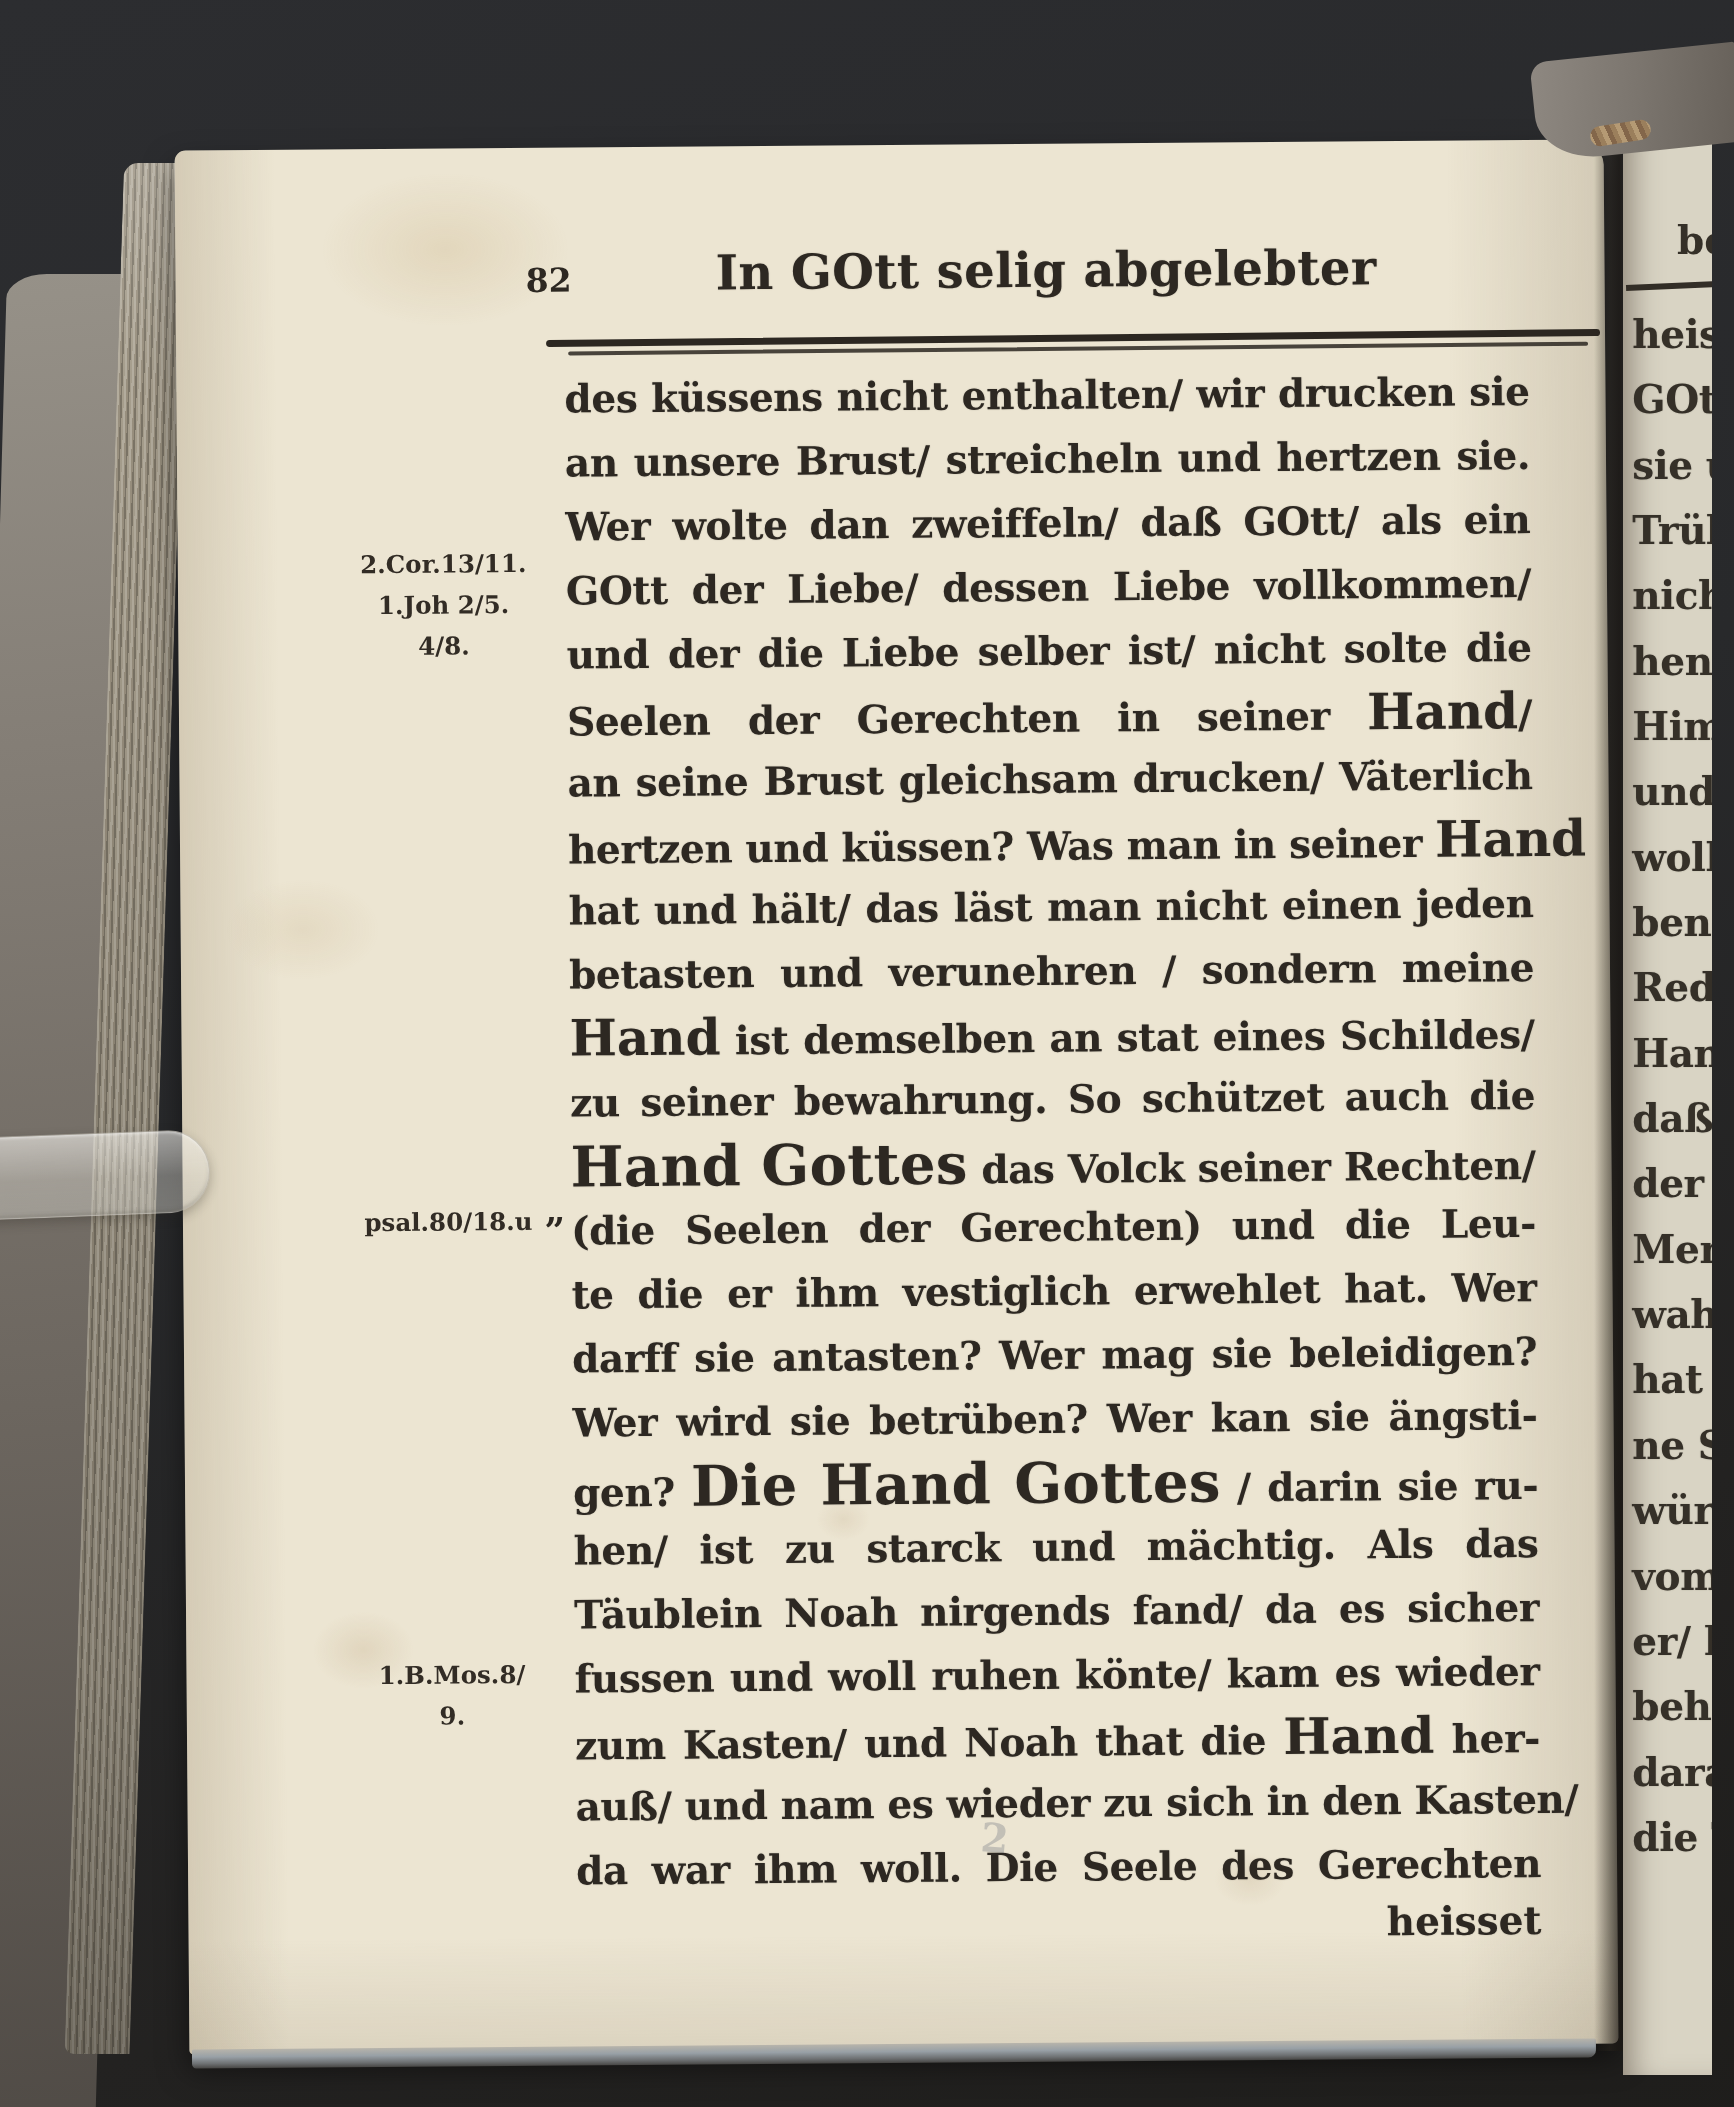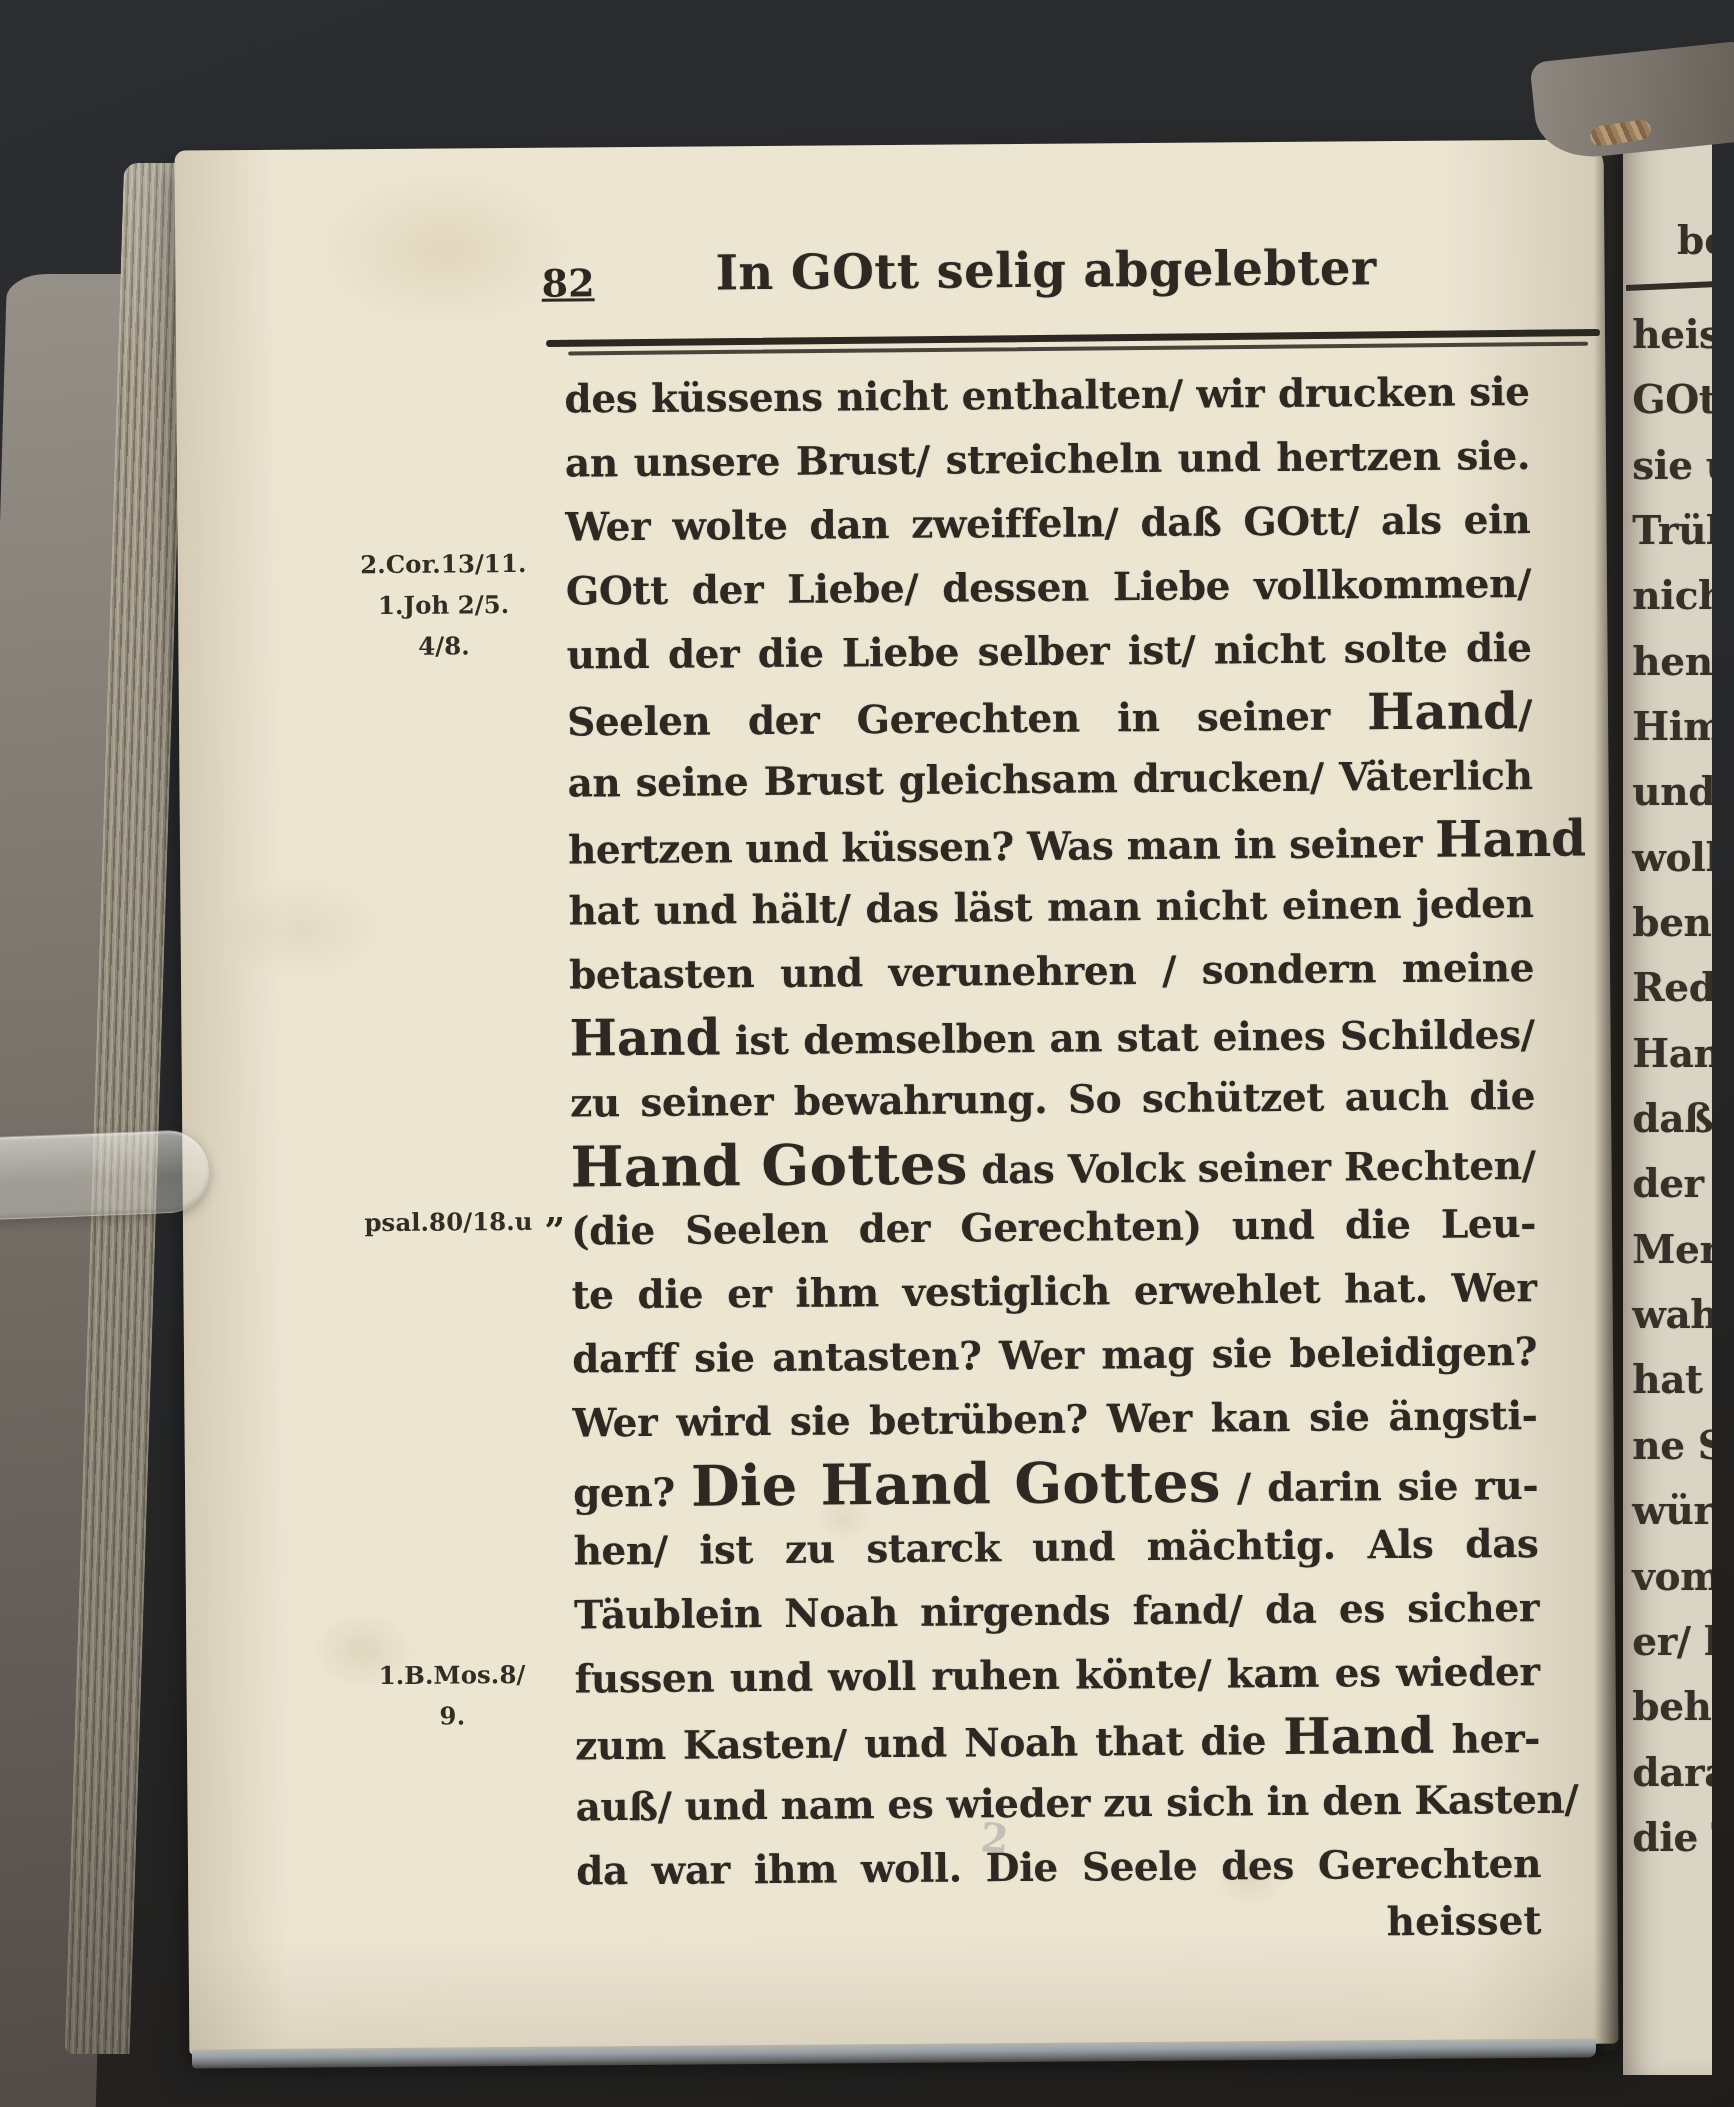--- a/index.html
+++ b/index.html
@@ -47,21 +47,21 @@
       radial-gradient(177px 110px at 270px 101px, rgba(170,130,60,0.14), transparent 70%),
       radial-gradient(110px 72px at 122px 780px, rgba(160,120,60,0.10), transparent 70%),
       radial-gradient(72px 55px at 177px 1501px, rgba(150,110,55,0.13), transparent 70%),
       radial-gradient(51px 38px at 1062px 1737px, rgba(140,100,50,0.10), transparent 70%),
       radial-gradient(38px 29.5px at 658px 1374px, rgba(150,110,60,0.10), transparent 70%),
       linear-gradient(90deg, rgba(130,112,82,0.22) 0%, rgba(130,112,82,0) 7%, rgba(130,112,82,0) 89%, rgba(110,95,70,0.20) 100%),
       linear-gradient(0deg, rgba(120,105,80,0.14) 0%, rgba(120,105,80,0.0) 6%);
   }
   .page > * { position: absolute; }
 
-  .pagenum { left: 366px; top: 113px; font-size: 38px; font-weight: bold; text-decoration: underline; }
+  .pagenum { left: 350px; top: 113px; font-size: 33px; font-weight: bold; }
 
   .header {
     left: 388px; top: 98px; width: 965px; text-align: center;
     font-size: 48px; font-weight: bold; letter-spacing: 0.4px; white-space: nowrap;
     text-shadow: 0 0 1.3px rgba(45,40,34,0.35);
   }
   .rule1 { left: 370px; top: 191px; width: 1054px; height: 7.2px; background: #2c2721; border-radius: 3.8px; transform: rotate(-0.15deg); }
   .rule2 { left: 392px; top: 203px; width: 1020px; height: 4.2px; background: #2c2721; border-radius: 2.1px; opacity: 0.85; transform: rotate(-0.1deg); }
 
   #body-lines { left: 388px; top: 219px; width: 965px; }

